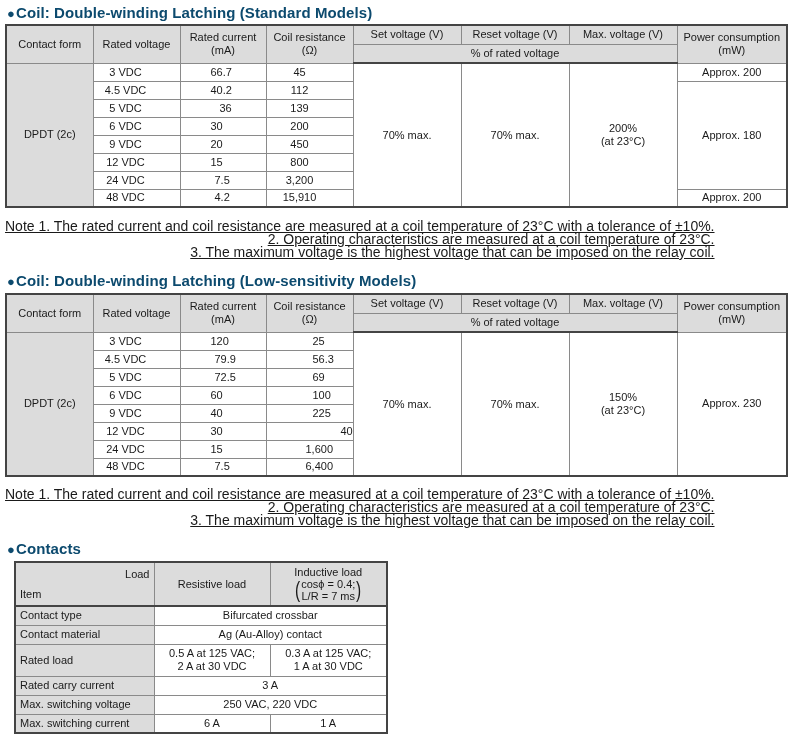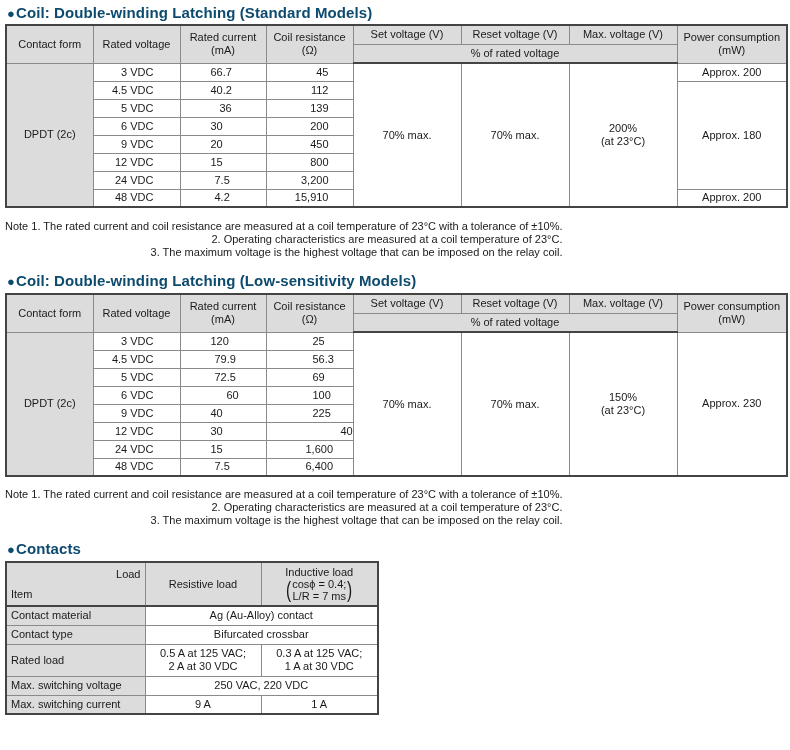--- a/index.html
+++ b/index.html
@@ -6,23 +6,23 @@
   body { width:790px; height:750px; position:relative; overflow:hidden;
          font-family:"Liberation Sans", sans-serif; color:#1a1a1a; }
   .title { position:absolute; left:7px; font-weight:bold; font-size:15px; letter-spacing:0.1px; color:#0c4a6e; }
   .title .bullet { font-size:13px; margin-right:1px; }
   table { position:absolute; border-collapse:collapse; table-layout:fixed; font-size:11px; }
   td, th { border:1px solid #8a8a8a; padding:0 4px; text-align:center; font-weight:normal; line-height:13px; overflow:hidden; }
   th { background:#dcdcdc; }
   .outer { border:2px solid #444; }
   .hdr-bottom td, .hdr-bottom th { border-bottom:2px solid #444; }
   .gray { background:#dcdcdc; }
-  .num { text-align:right; }
+  .num { text-align:center; }
   .r19 { height:18px; }
-  .notes { position:absolute; left:5px; font-size:11px; line-height:13px; color:#1a1a1a; }
+  .notes { position:absolute; left:5px; font-size:14px; line-height:13px; color:#1a1a1a;text-decoration:underline; }
   .notes div { white-space:nowrap; }
   .notes .ind { padding-left:24px;text-align:right; }
   .paren { display:inline-block; vertical-align:middle; font-size:22px; line-height:22px; transform:scaleX(0.7); }
   .inner-lines { display:inline-block; vertical-align:middle; text-align:center; line-height:12px; }
   .left { text-align:left; }
 </style>
 </head>
 <body>
 
 <div class="title" style="top:4px;">
@@ -154,21 +154,21 @@
     <td class="left" style="padding-left:34px">79.9</td>
     <td class="left" style="padding-left:46px">56.3</td>
   </tr>
   <tr class="r19">
     <td class="num" style="padding-right:26px">5 VDC</td>
     <td class="left" style="padding-left:34px">72.5</td>
     <td class="left" style="padding-left:46px">69</td>
   </tr>
   <tr class="r19">
     <td class="num" style="padding-right:26px">6 VDC</td>
-    <td class="left" style="padding-left:46px">60</td>
+    <td class="left" style="padding-left:30px">60</td>
     <td class="left" style="padding-left:46px">100</td>
   </tr>
   <tr class="r19">
     <td class="num" style="padding-right:26px">9 VDC</td>
     <td class="left" style="padding-left:30px">40</td>
     <td class="left" style="padding-left:46px">225</td>
   </tr>
   <tr class="r19">
     <td class="num" style="padding-right:26px">12 VDC</td>
     <td class="left" style="padding-left:30px">30</td>
@@ -190,56 +190,60 @@
 <div class="notes" style="top:488px;">
   <div>Note 1. The rated current and coil resistance are measured at a coil temperature of 23°C with a tolerance of ±10%.</div>
   <div class="ind">2. Operating characteristics are measured at a coil temperature of 23°C.</div>
   <div class="ind">3. The maximum voltage is the highest voltage that can be imposed on the relay coil.</div>
 </div>
 
 <div class="title" style="top:540px;">
   <span class="bullet">●</span><span>Contacts</span>
 </div>
 
-<table class="outer" style="left:5px; top:561px; width:372px;padding-left:40px;">
+<table class="outer" style="left:14px; top:561px; width:372px;padding-left:40px;">
   <colgroup>
     <col style="width:139px">
       <col style="width:116px">
       <col style="width:117px">
   </colgroup>
   <tbody>
       <tr class="hdr-bottom" style="height:44px;">
     <th style="padding:2px 4px; position:relative;">
       <div style="text-align:right;">Load</div>
       <div style="text-align:left; margin-top:7px;">Item</div>
     </th>
     <th>Resistive load</th>
     <th style="line-height:12px;">
       <div>Inductive load</div>
       <div style="white-space:nowrap;">
         <span class="paren">(</span><span class="inner-lines"><span>cosϕ = 0.4;</span><br><span>L/R = 7 ms</span></span><span class="paren">)</span>
       </div>
     </th>
   </tr>
   <tr style="height:19px;">
+    <td class="gray left">Contact type</td>
+    <td colspan="2">Bifurcated crossbar</td>
+  </tr>
+  <tr style="height:19px;">
     <td class="gray left">Contact material</td>
     <td colspan="2">Ag (Au-Alloy) contact</td>
-  </tr>
-  <tr style="height:19px;">
-    <td class="gray left">Contact type</td>
-    <td colspan="2">Bifurcated crossbar</td>
   </tr>
   <tr style="height:32px;">
     <td class="gray left">Rated load</td>
     <td><span>0.5 A at 125 VAC;</span><br><span>2 A at 30 VDC</span></td>
     <td><span>0.3 A at 125 VAC;</span><br><span>1 A at 30 VDC</span></td>
   </tr>
   <tr style="height:19px;">
+    <td class="gray left">Rated carry current</td>
+    <td colspan="2">3 A</td>
+  </tr>
+  <tr style="height:19px;">
     <td class="gray left">Max. switching voltage</td>
     <td colspan="2">250 VAC, 220 VDC</td>
   </tr>
   <tr style="height:19px;">
     <td class="gray left">Max. switching current</td>
-    <td>9 A</td>
+    <td>6 A</td>
     <td>1 A</td>
   </tr>
 </tbody>
   </table>
 
 </body></html>

